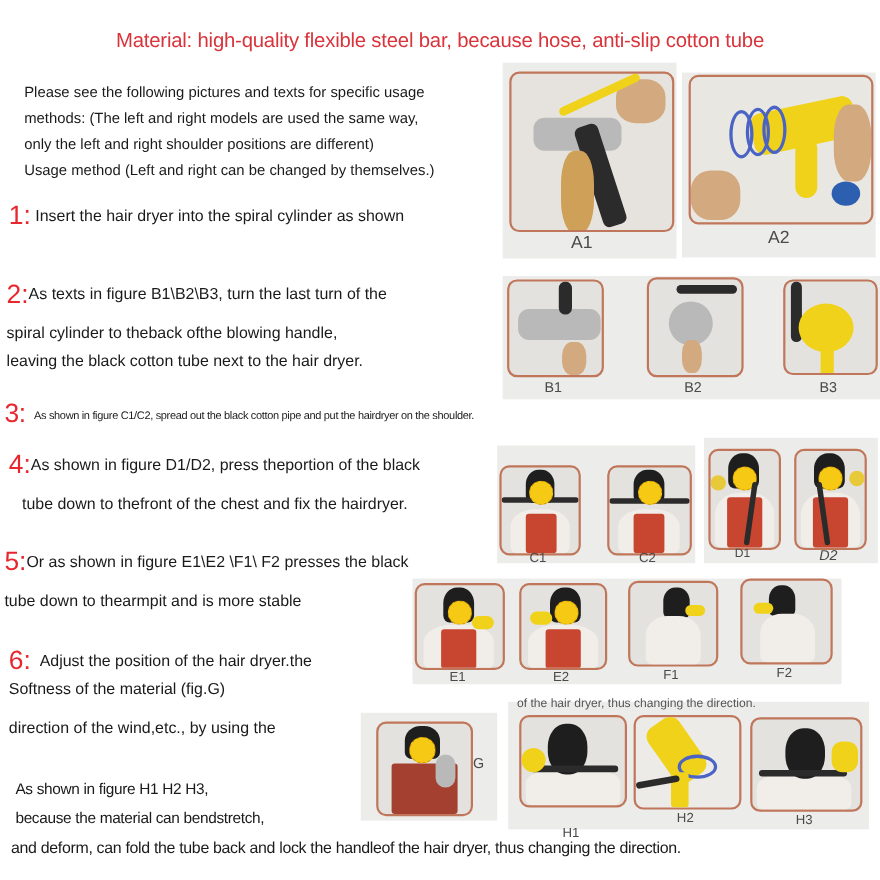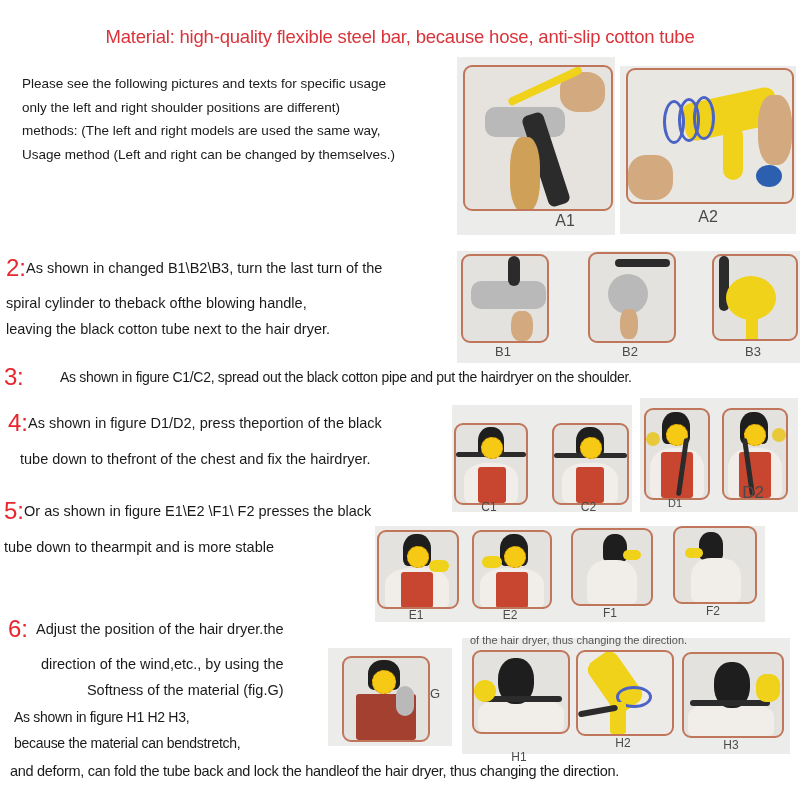--- a/index.html
+++ b/index.html
@@ -29,69 +29,70 @@
   .hand { position: absolute; background: #d3a97f; border-radius: 40%; }
   .blob { position: absolute; background: #2d5fb0; border-radius: 50%; }
 </style>
 </head>
 <body>
 
 <div class="abs title">Material: high-quality flexible steel bar, because hose, anti-slip cotton tube</div>
 
 <div class="abs intro" style="left:22px; top:72px;">
   <div>Please see the following pictures and texts for specific usage</div>
+  <div>methods: (The left and right models are used the same way,</div>
   <div>only the left and right shoulder positions are different)</div>
-  <div>methods: (The left and right models are used the same way,</div>
   <div>Usage method (Left and right can be changed by themselves.)</div>
 </div>
 
 <div class="abs txt" style="left:8px; top:184px;">
+  <div><span class="num">1:</span>&nbsp;<span>Insert the hair dryer into the spiral cylinder as shown</span></div>
 </div>
 
 <div class="abs txt" style="left:6px; top:255px;">
-  <div><span class="num">2:</span><span>As shown in changed B1\B2\B3, turn the last turn of the</span></div>
+  <div><span class="num">2:</span><span>As texts in figure B1\B2\B3, turn the last turn of the</span></div>
   <div style="margin-top:9px;">spiral cylinder to theback ofthe blowing handle,</div>
   <div>leaving the black cotton tube next to the hair dryer.</div>
 </div>
 
 <div class="abs narrow" style="left:4px; top:364px; line-height:26px;">
-  <span class="num">3:</span>&nbsp;&nbsp;<span style="font-size:14px;margin-left:29px;">As shown in figure C1/C2, spread out the black cotton pipe and put the hairdryer on the shoulder.</span>
+  <span class="num">3:</span>&nbsp;&nbsp;<span style="font-size:10px;">As shown in figure C1/C2, spread out the black cotton pipe and put the hairdryer on the shoulder.</span>
 </div>
 
 <div class="abs txt" style="left:8px; top:410px;">
   <div><span class="num">4:</span><span>As shown in figure D1/D2, press theportion of the black</span></div>
   <div style="margin-top:10px;margin-left:12px;">tube down to thefront of the chest and fix the hairdryer.</div>
 </div>
 
 <div class="abs txt" style="left:4px; top:498px;">
   <div><span class="num">5:</span><span>Or as shown in figure E1\E2 \F1\ F2 presses the black</span></div>
   <div style="margin-top:10px;">tube down to thearmpit and is more stable</div>
 </div>
 
-<div class="abs txt" style="left:8px; top:616px;text-align:right;">
+<div class="abs txt" style="left:8px; top:588px;">
   <div><span class="num">6:</span>&nbsp;&nbsp;<span>Adjust the position of the hair dryer.the</span></div>
+  <div>Softness of the material (fig.G)</div>
   <div style="margin-top:9px;">direction of the wind,etc., by using the</div>
-  <div>Softness of the material (fig.G)</div>
 </div>
 
 <div class="abs narrow" style="left:14px; top:704px; line-height:26px; font-size:14px;">
   <div>As shown in figure H1 H2 H3,</div>
   <div>because the material can bendstretch,</div>
 </div>
 <div class="abs narrow" style="left:10px; top:758px; line-height:26px; font-size:14.5px;">and deform, can fold the tube back and lock the handleof the hair dryer, thus changing the direction.</div>
 
 <div class="panel" style="left:457px; top:57px; width:158px; height:178px;">
   <div class="fig" style="left:6px; top:8px; width:146px; height:142px; background:#e6e3de;">
     <div class="hand" style="left:95px; top:5px; width:45px; height:40px;"></div>
     <div class="dryer-g" style="left:20px; top:40px; width:80px; height:30px;"></div>
     <div class="tube" style="left:70px; top:45px; width:22px; height:95px; transform:rotate(-18deg);"></div>
     <div class="hand" style="left:45px; top:70px; width:30px; height:75px; background:#cfa058;"></div>
     <div class="dryer-y" style="left:40px; top:15px; width:80px; height:8px; transform:rotate(-25deg);"></div>
   </div>
-  <div class="cap big" style="left:0; width:144px; top:155px;margin-left:36px;">A1</div>
+  <div class="cap big" style="left:0; width:144px; top:155px;">A1</div>
 </div>
 <div class="panel" style="left:620px; top:66px; width:176px; height:168px;">
   <div class="fig" style="left:6px; top:2px; width:164px; height:132px; background:#e9e7e2;">
     <div class="dryer-y" style="left:55px; top:25px; width:95px; height:38px; transform:rotate(-12deg);"></div>
     <div class="dryer-y" style="left:95px; top:55px; width:20px; height:55px;"></div>
     <div class="coil" style="left:35px; top:30px; width:16px; height:38px;"></div>
     <div class="coil" style="left:50px; top:28px; width:16px; height:38px;"></div>
     <div class="coil" style="left:65px; top:26px; width:16px; height:38px;"></div>
     <div class="blob" style="left:128px; top:95px; width:26px; height:22px;"></div>
     <div class="hand" style="left:0; top:85px; width:45px; height:45px;"></div>
@@ -151,21 +152,21 @@
   </div>
   <div class="cap" style="left:4px; width:62px; top:99px; font-size:11px;">D1</div>
   <div class="fig" style="left:82px; top:10px; width:62px; height:88px;">
     <div class="hair" style="left:16px; top:2px; width:28px; height:32px;"></div>
     <div class="face" style="left:20px; top:14px; width:20px; height:20px;"></div>
     <div class="blob" style="left:48px; top:18px; width:14px; height:14px; background:#e8c93a;"></div>
     <div class="shirt" style="left:4px; top:38px; width:54px; height:50px;"></div>
     <div class="apron" style="left:15px; top:42px; width:32px; height:46px;"></div>
     <div class="tube" style="left:22px; top:28px; width:5px; height:58px; transform:rotate(-8deg);"></div>
   </div>
-  <div class="cap" style="left:82px; width:62px; top:85px; font-size:17px;">D2</div>
+  <div class="cap" style="left:82px; width:62px; top:99px; font-size:13px;font-style:italic;">D2</div>
 </div>
 
 <div class="panel" style="left:375px; top:526px; width:390px; height:96px;">
   <div class="fig" style="left:2px; top:4px; width:78px; height:75px;">
     <div class="hair" style="left:24px; top:2px; width:28px; height:32px;"></div>
     <div class="face" style="left:28px; top:14px; width:20px; height:20px;"></div>
     <div class="shirt" style="left:6px; top:36px; width:64px; height:40px;"></div>
     <div class="apron" style="left:22px; top:40px; width:32px; height:36px;"></div>
     <div class="dryer-y" style="left:50px; top:28px; width:20px; height:12px;"></div>
   </div>

